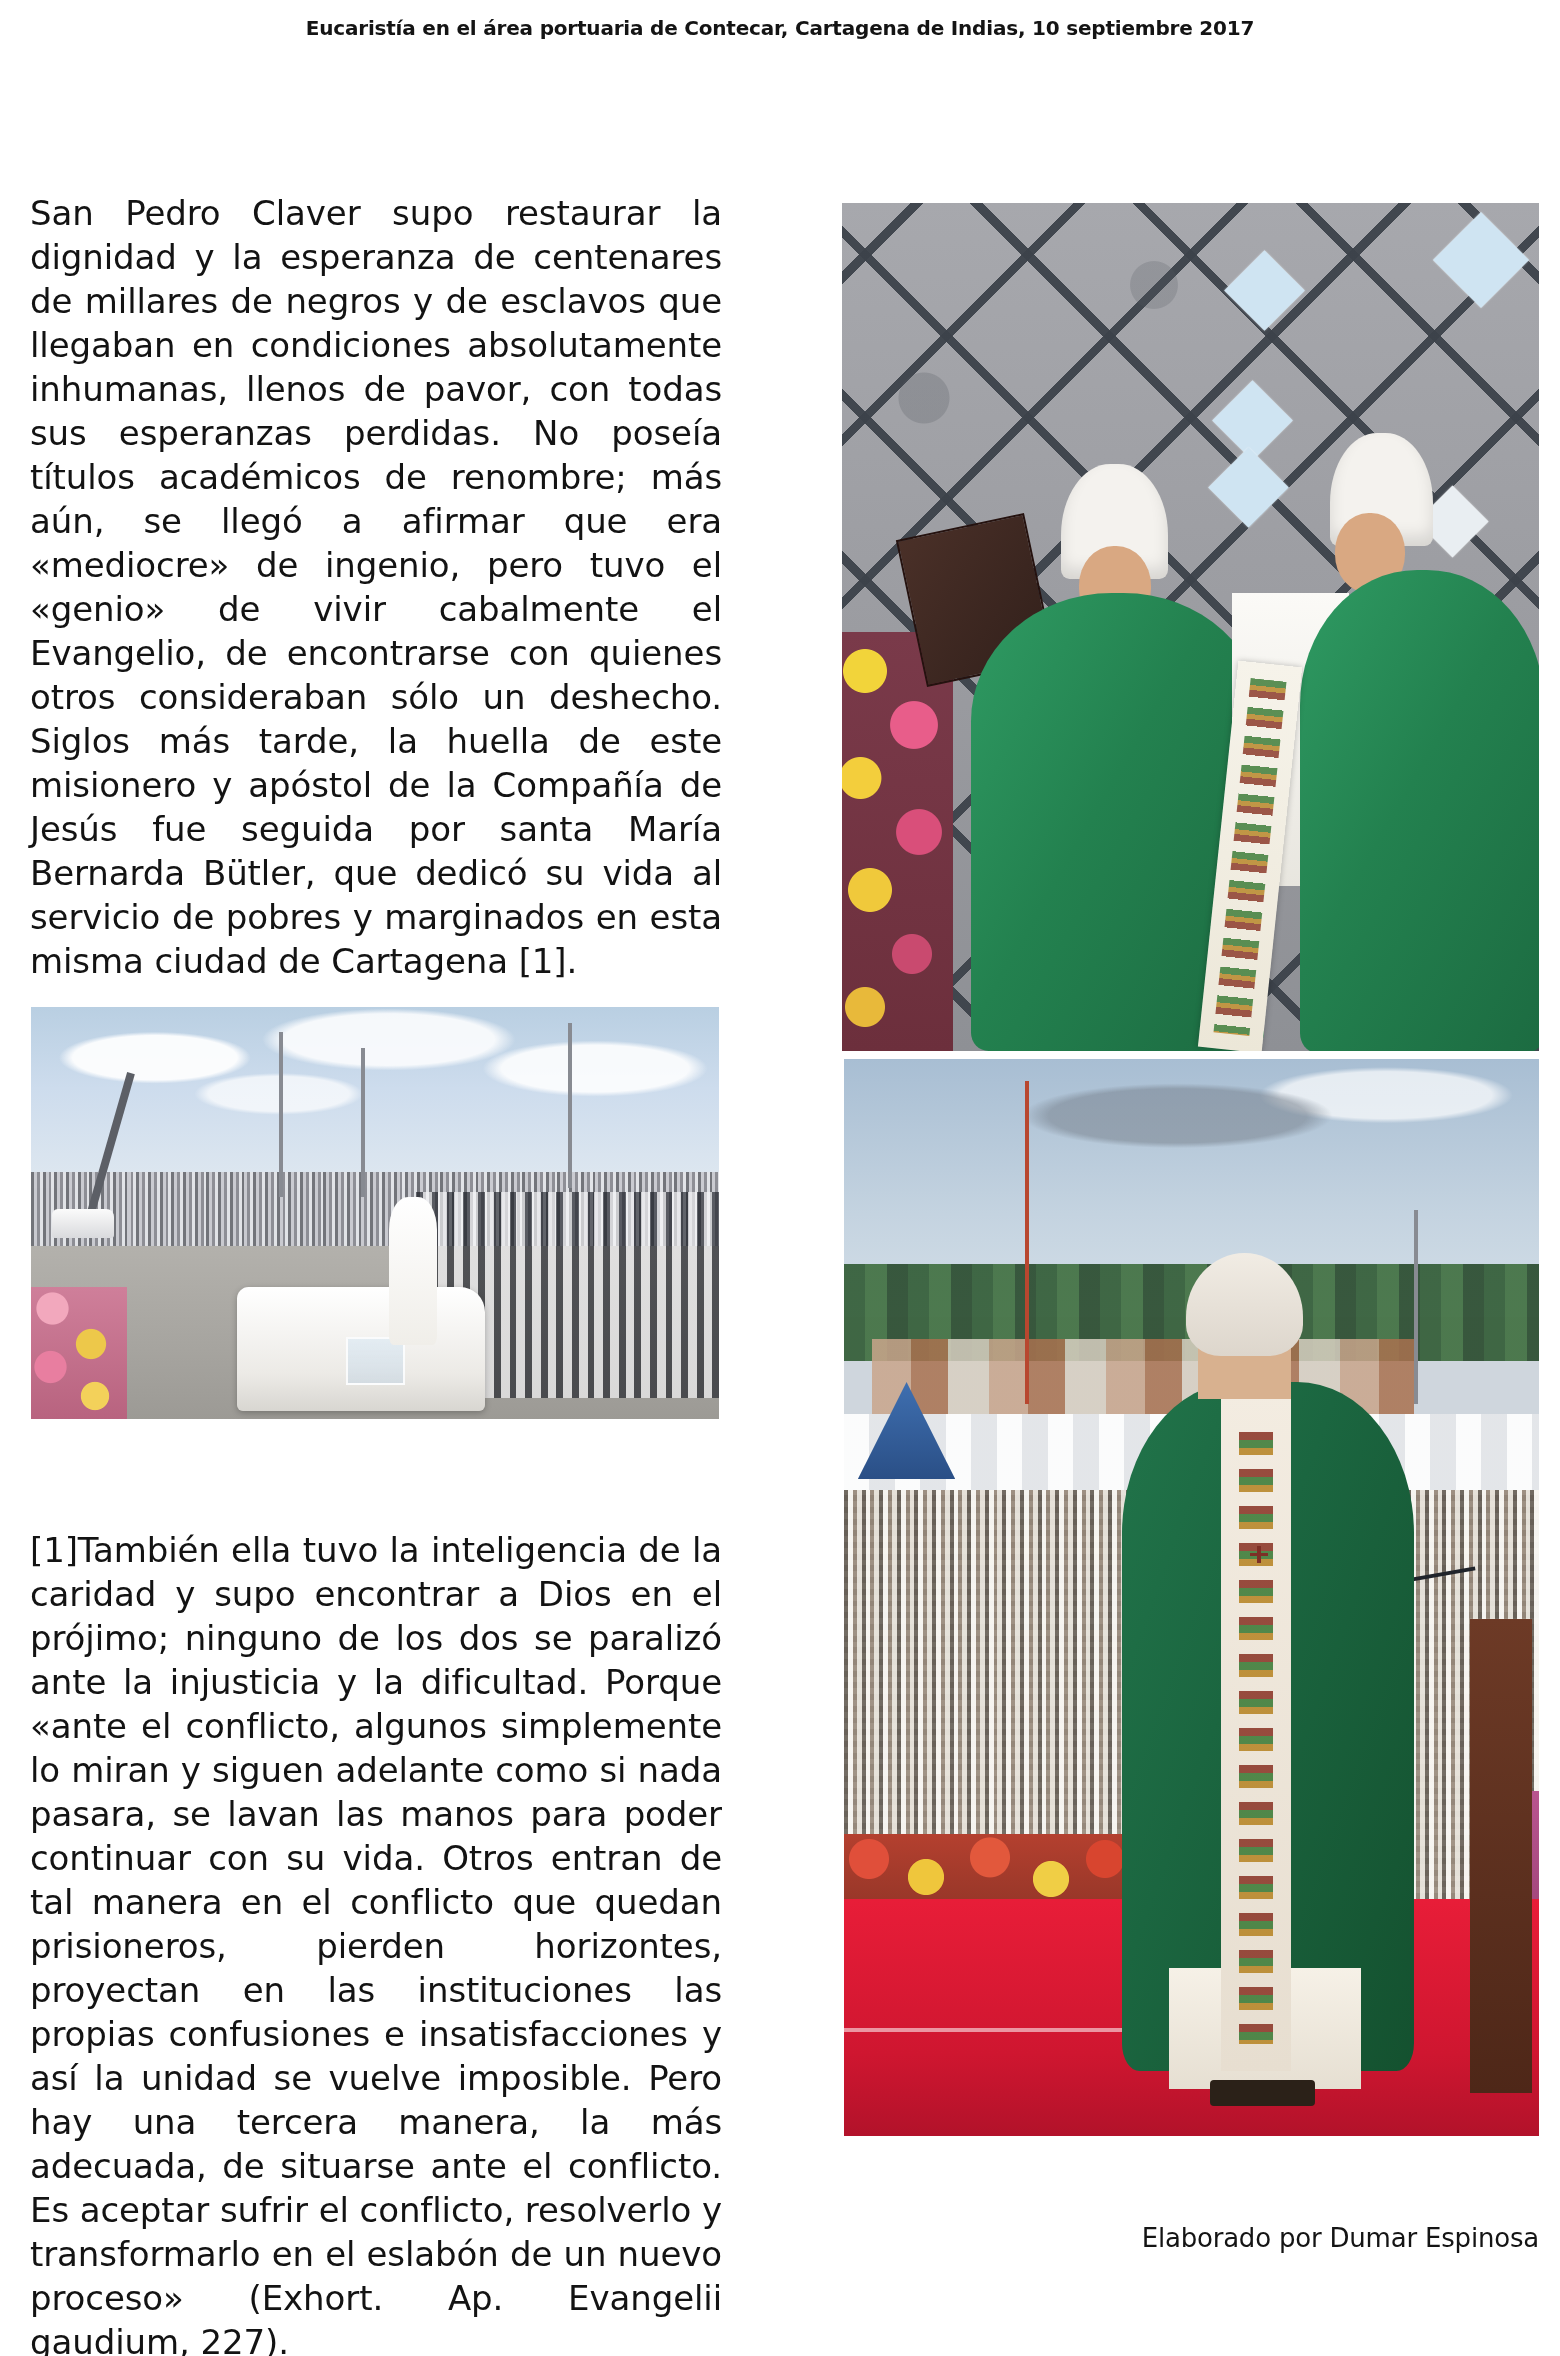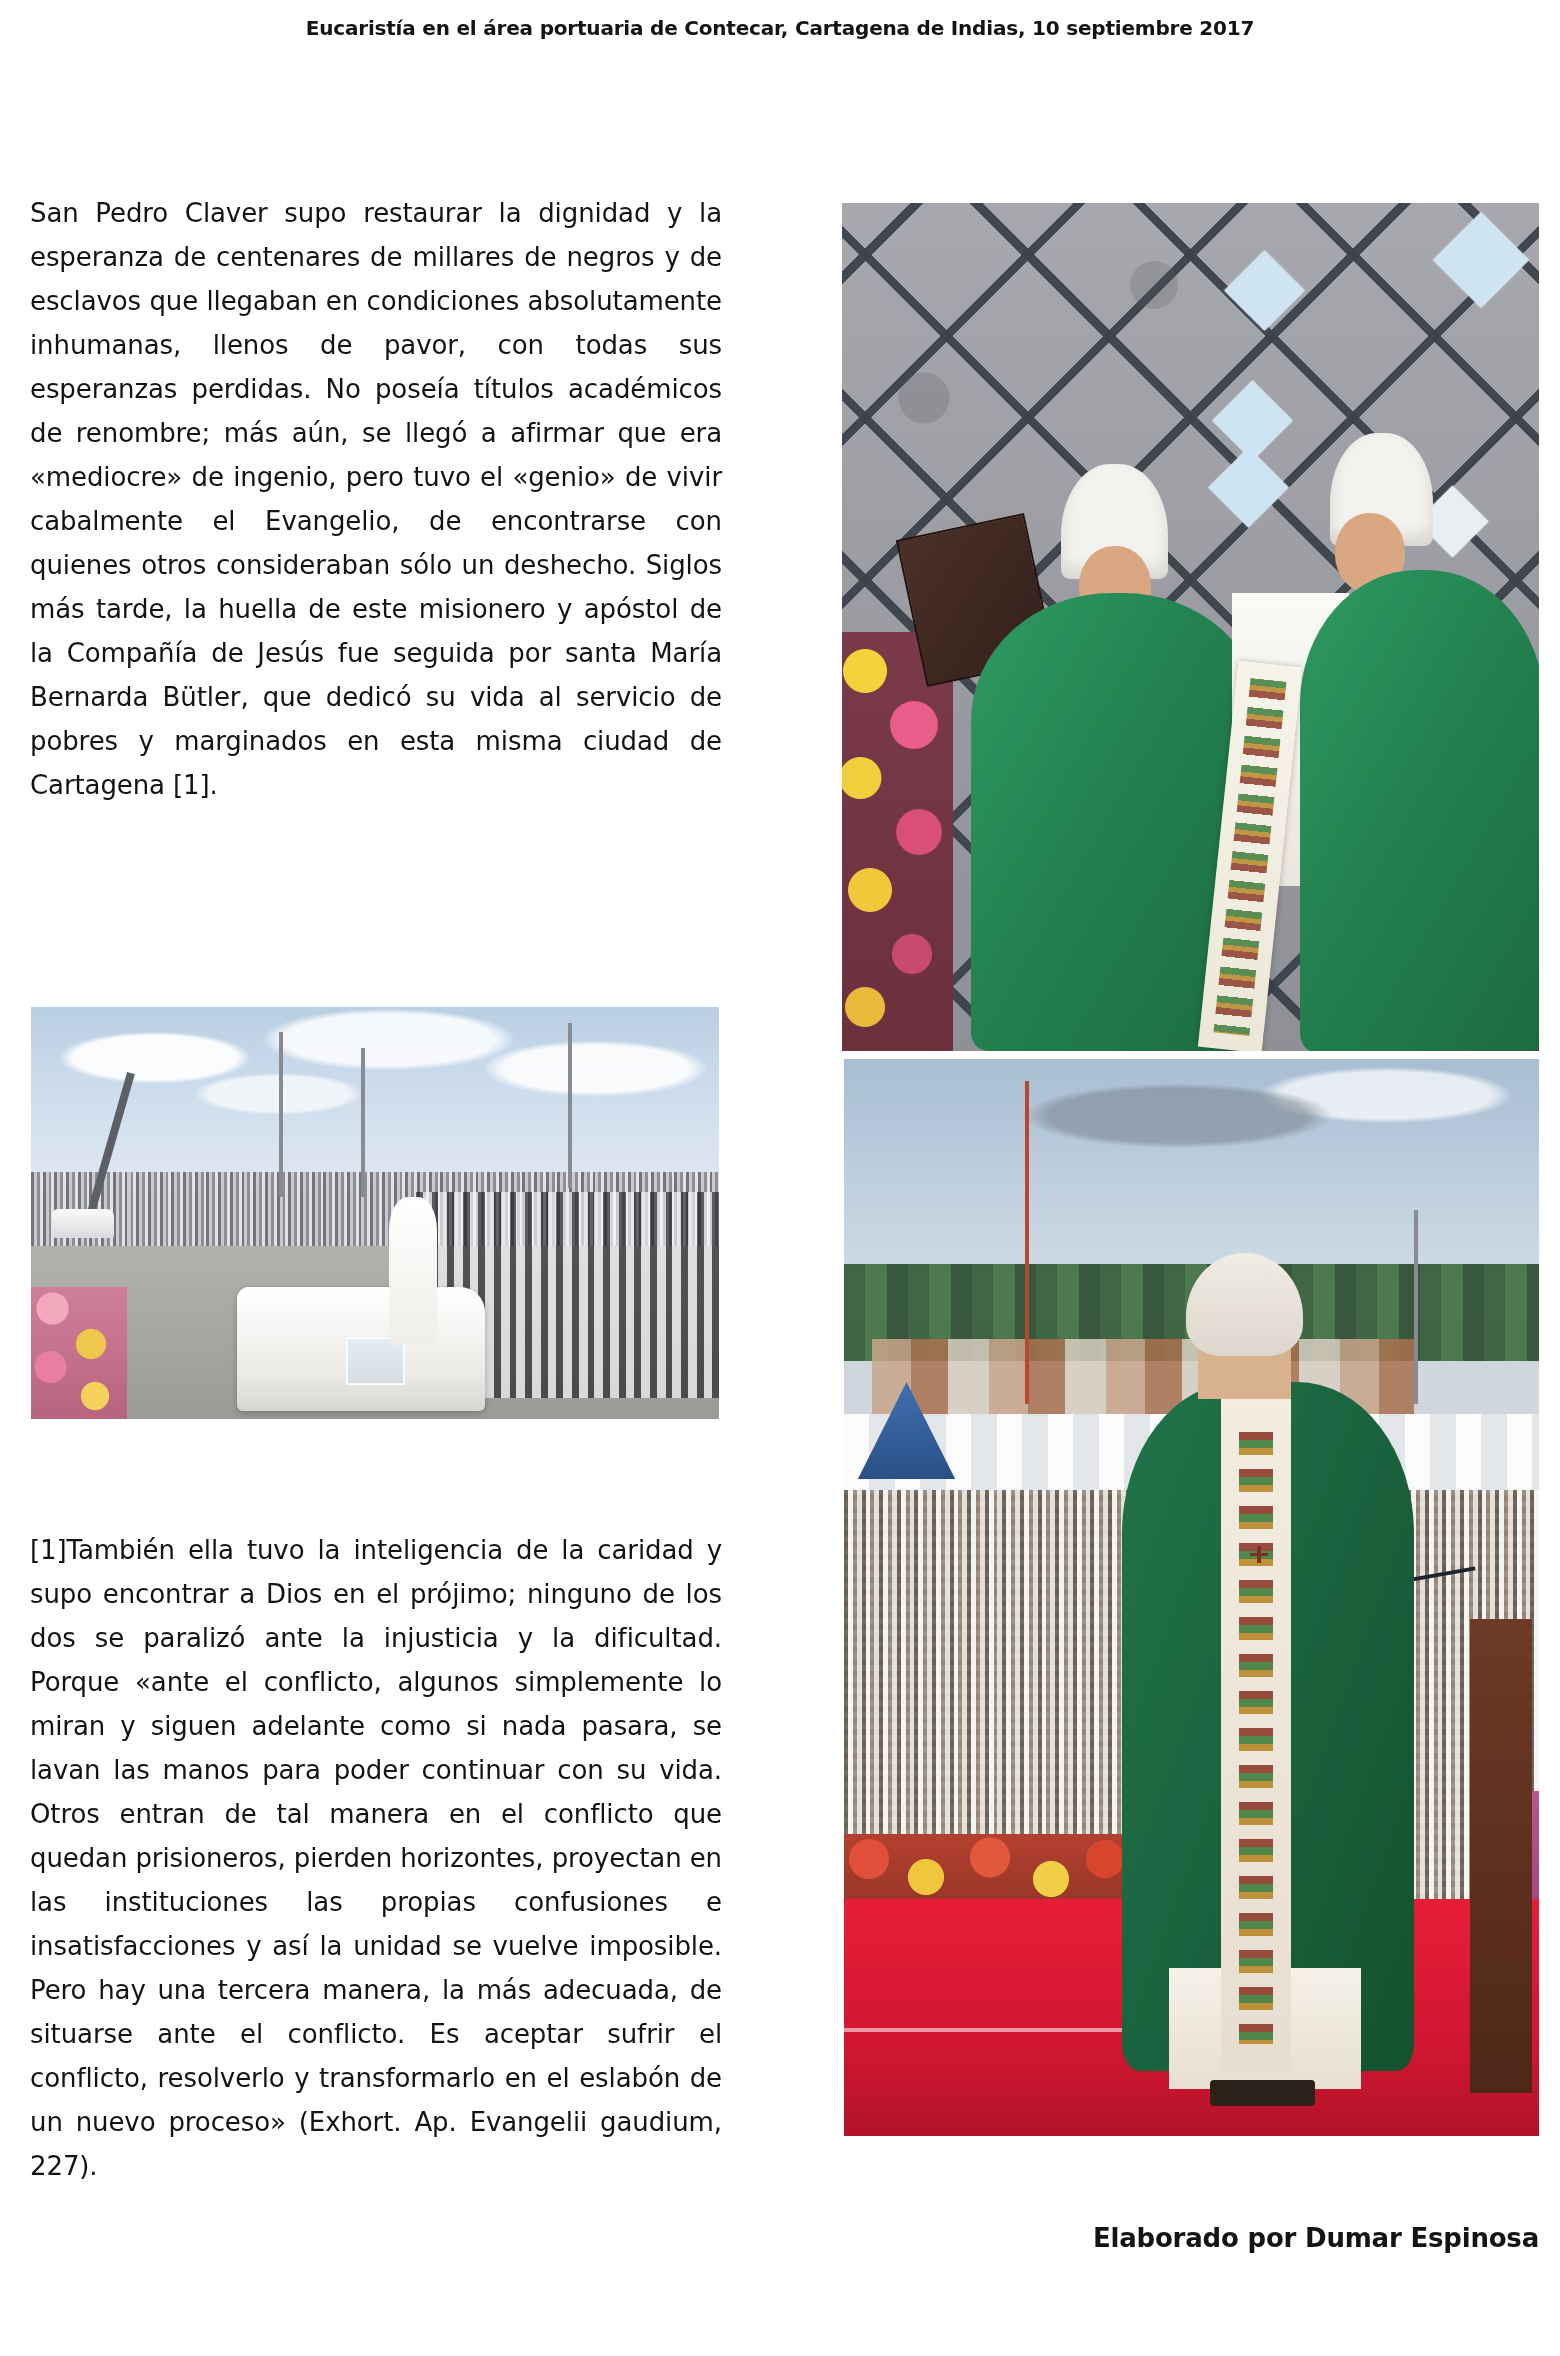--- a/index.html
+++ b/index.html
@@ -24,21 +24,21 @@
     top: 15.6px;
     width: 1560px;
     text-align: center;
     font-size: 20px;
     font-weight: bold;
     letter-spacing: -0.2px;
     color: #141414;
     font-family: "DejaVu Sans", "Liberation Sans", sans-serif;
   }
   .body-par {
-    font-size: 26px;
+    font-size: 34px;
     line-height: 44px;
     text-align: justify;
     text-justify: inter-word;
     color: #131313;
     letter-spacing: -0.1px;
     word-spacing: 0px;
   }
   #par-main { top: 191px; position: absolute; left: 30px; width: 692px; }
   #par-note { top: 1507px; position: absolute; left: 30px; width: 692px; margin-top: 21px; }
 
@@ -315,21 +315,20 @@
   
   .credit {
     position: absolute;
     left: 1034px;
     top: 2223px;
     width: 505px;
     text-align: right;
     font-size: 26px;
     color: #141414;
     letter-spacing: -0.2px;
-    font-weight: bold;
   }
 </style>
 </head>
 <body>
 
 <div class="doc-title">Eucaristía en el área portuaria de Contecar, Cartagena de Indias, 10 septiembre 2017</div>
 
 <div class="body-par" id="par-main">San Pedro Claver supo restaurar la dignidad y la esperanza de centenares de millares de negros y de esclavos que llegaban en condiciones absolutamente inhumanas, llenos de pavor, con todas sus esperanzas perdidas. No poseía títulos académicos de renombre; más aún, se llegó a afirmar que era «mediocre» de ingenio, pero tuvo el «genio» de vivir cabalmente el Evangelio, de encontrarse con quienes otros consideraban sólo un deshecho. Siglos más tarde, la huella de este misionero y apóstol de la Compañía de Jesús fue seguida por santa María Bernarda Bütler, que dedicó su vida al servicio de pobres y marginados en esta misma ciudad de Cartagena [1].</div>
 
 <div class="photo" id="photo-clergy">

